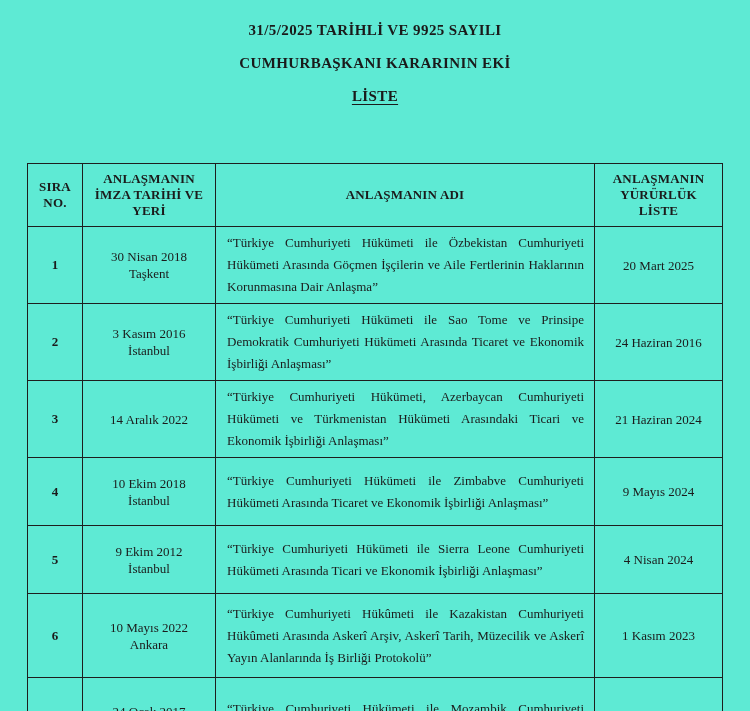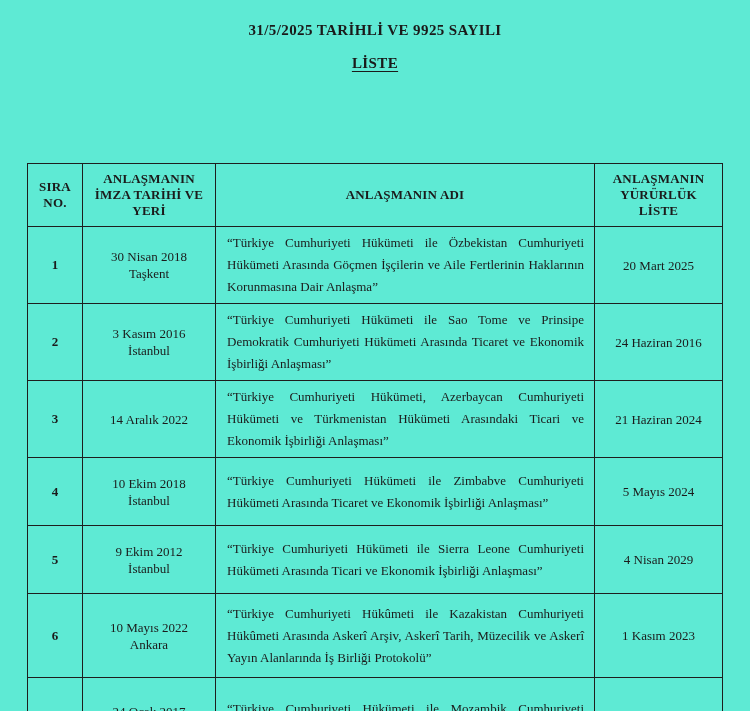--- a/index.html
+++ b/index.html
@@ -85,20 +85,21 @@
   tr.r3 td { height: 57px; }
   tr.r4 td { height: 73px; }
 </style>
 </head>
 <body>
 
 <div class="page">
 
   <div class="title-block">
     <div class="title-line">31/5/2025 TARİHLİ VE 9925 SAYILI</div>
+    <div class="title-line">CUMHURBAŞKANI KARARININ EKİ</div>
     <div class="title-line underlined">LİSTE</div>
   </div>
 
   <table class="doc-table">
     <colgroup>
       <col class="col-no">
         <col class="col-sign">
         <col class="col-name">
         <col class="col-eff">
     </colgroup>
@@ -138,30 +139,30 @@
         <td class="cell-name">“Türkiye Cumhuriyeti Hükümeti, Azerbaycan Cumhuriyeti Hükümeti ve Türkmenistan Hükümeti Arasındaki Ticari ve Ekonomik İşbirliği Anlaşması”</td>
         <td class="cell-eff">21 Haziran 2024</td>
       </tr>
       <tr class="r3">
         <td class="cell-no">4</td>
         <td class="cell-sign">
           <div>10 Ekim 2018</div>
           <div>İstanbul</div>
         </td>
         <td class="cell-name">“Türkiye Cumhuriyeti Hükümeti ile Zimbabve Cumhuriyeti Hükümeti Arasında Ticaret ve Ekonomik İşbirliği Anlaşması”</td>
-        <td class="cell-eff">5 Mayıs 2024</td>
+        <td class="cell-eff">9 Mayıs 2024</td>
       </tr>
       <tr class="r3">
         <td class="cell-no">5</td>
         <td class="cell-sign">
           <div>9 Ekim 2012</div>
           <div>İstanbul</div>
         </td>
         <td class="cell-name">“Türkiye Cumhuriyeti Hükümeti ile Sierra Leone Cumhuriyeti Hükümeti Arasında Ticari ve Ekonomik İşbirliği Anlaşması”</td>
-        <td class="cell-eff">4 Nisan 2029</td>
+        <td class="cell-eff">4 Nisan 2024</td>
       </tr>
       <tr class="r4">
         <td class="cell-no">6</td>
         <td class="cell-sign">
           <div>10 Mayıs 2022</div>
           <div>Ankara</div>
         </td>
         <td class="cell-name">“Türkiye Cumhuriyeti Hükûmeti ile Kazakistan Cumhuriyeti Hükûmeti Arasında Askerî Arşiv, Askerî Tarih, Müzecilik ve Askerî Yayın Alanlarında İş Birliği Protokolü”</td>
         <td class="cell-eff">1 Kasım 2023</td>
       </tr>

